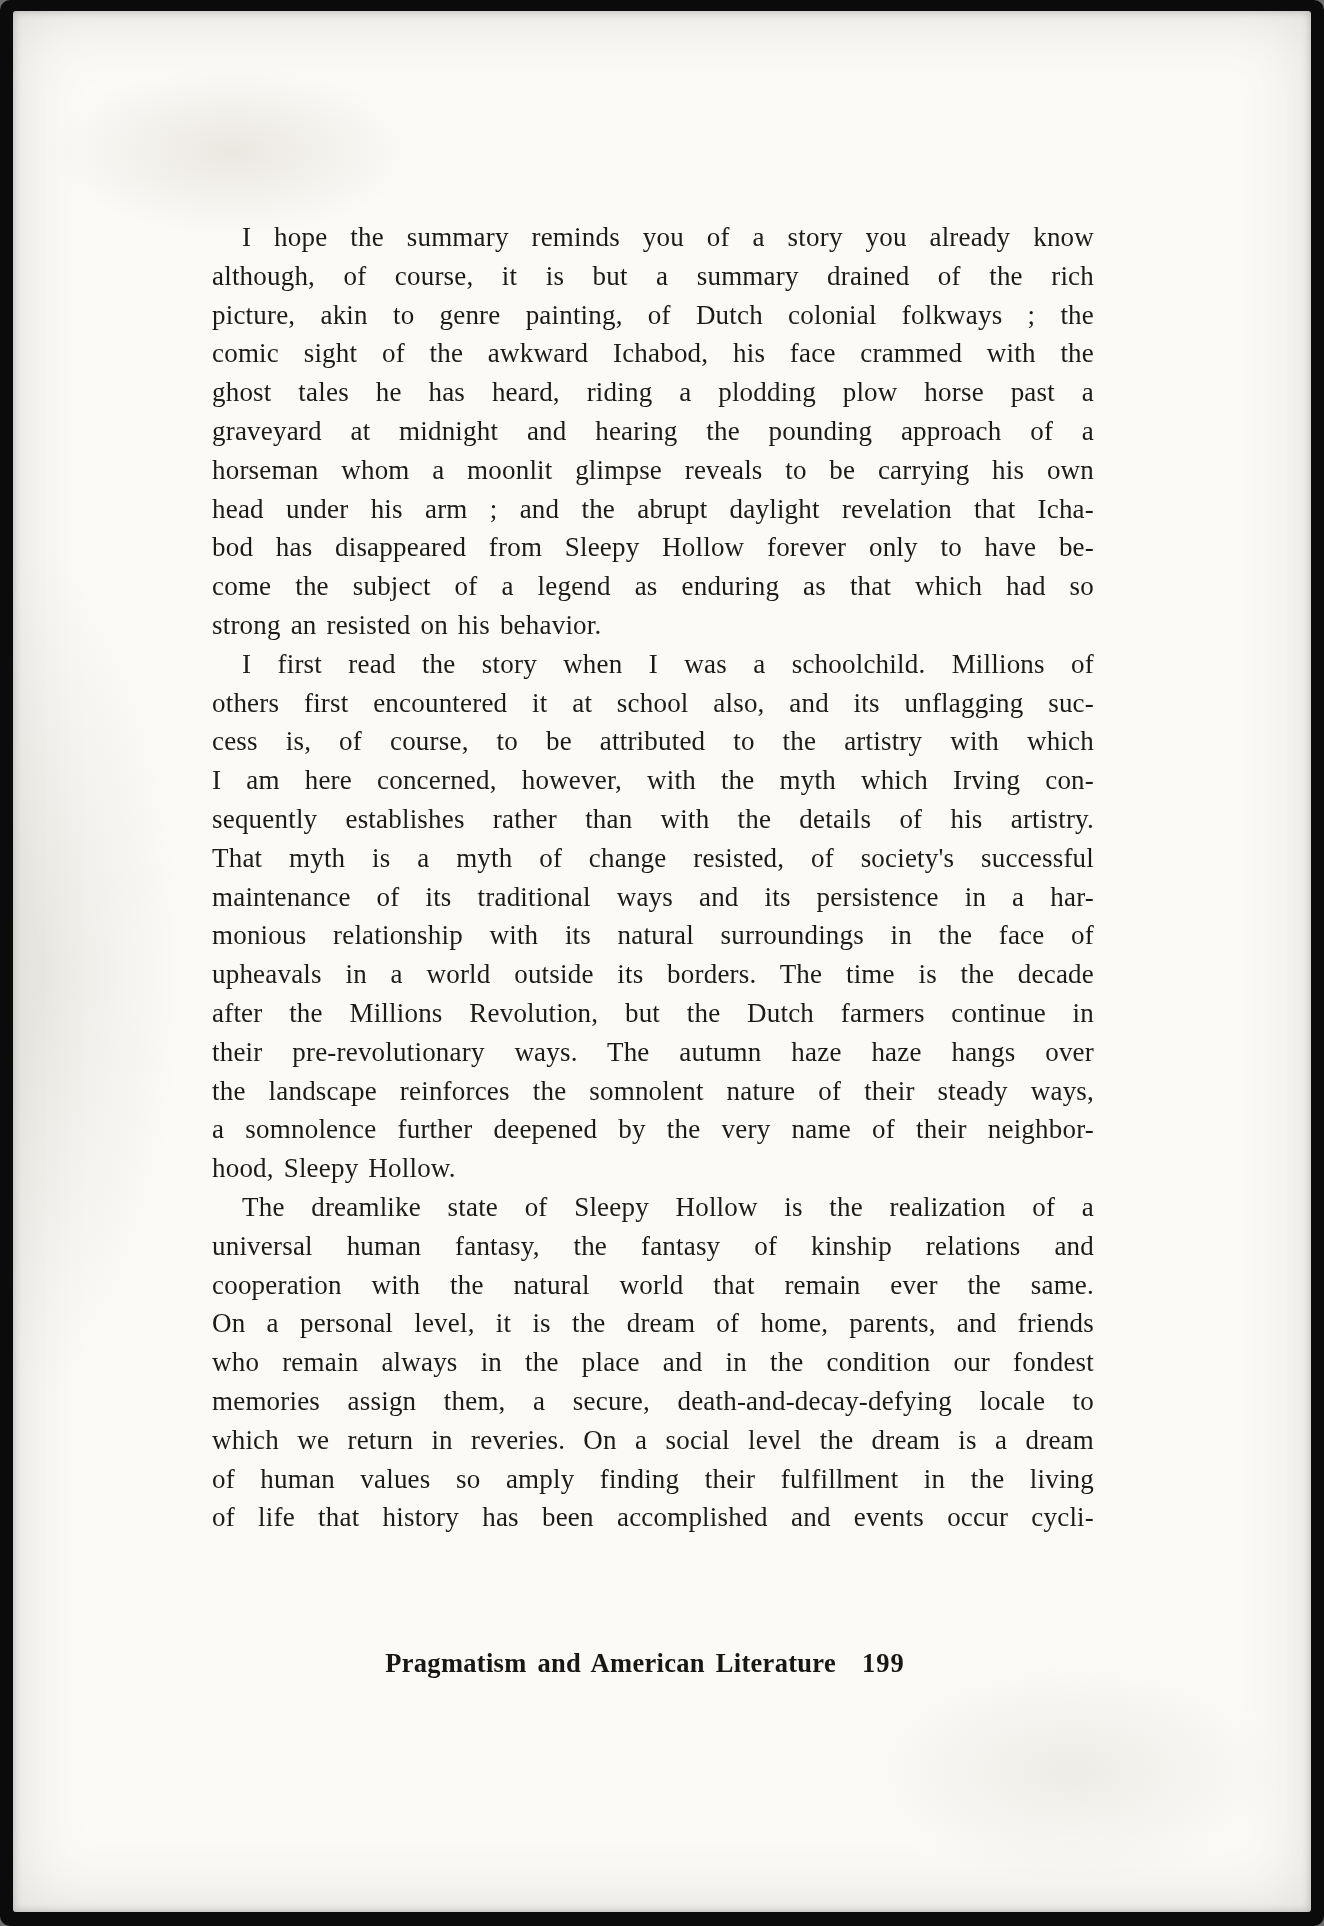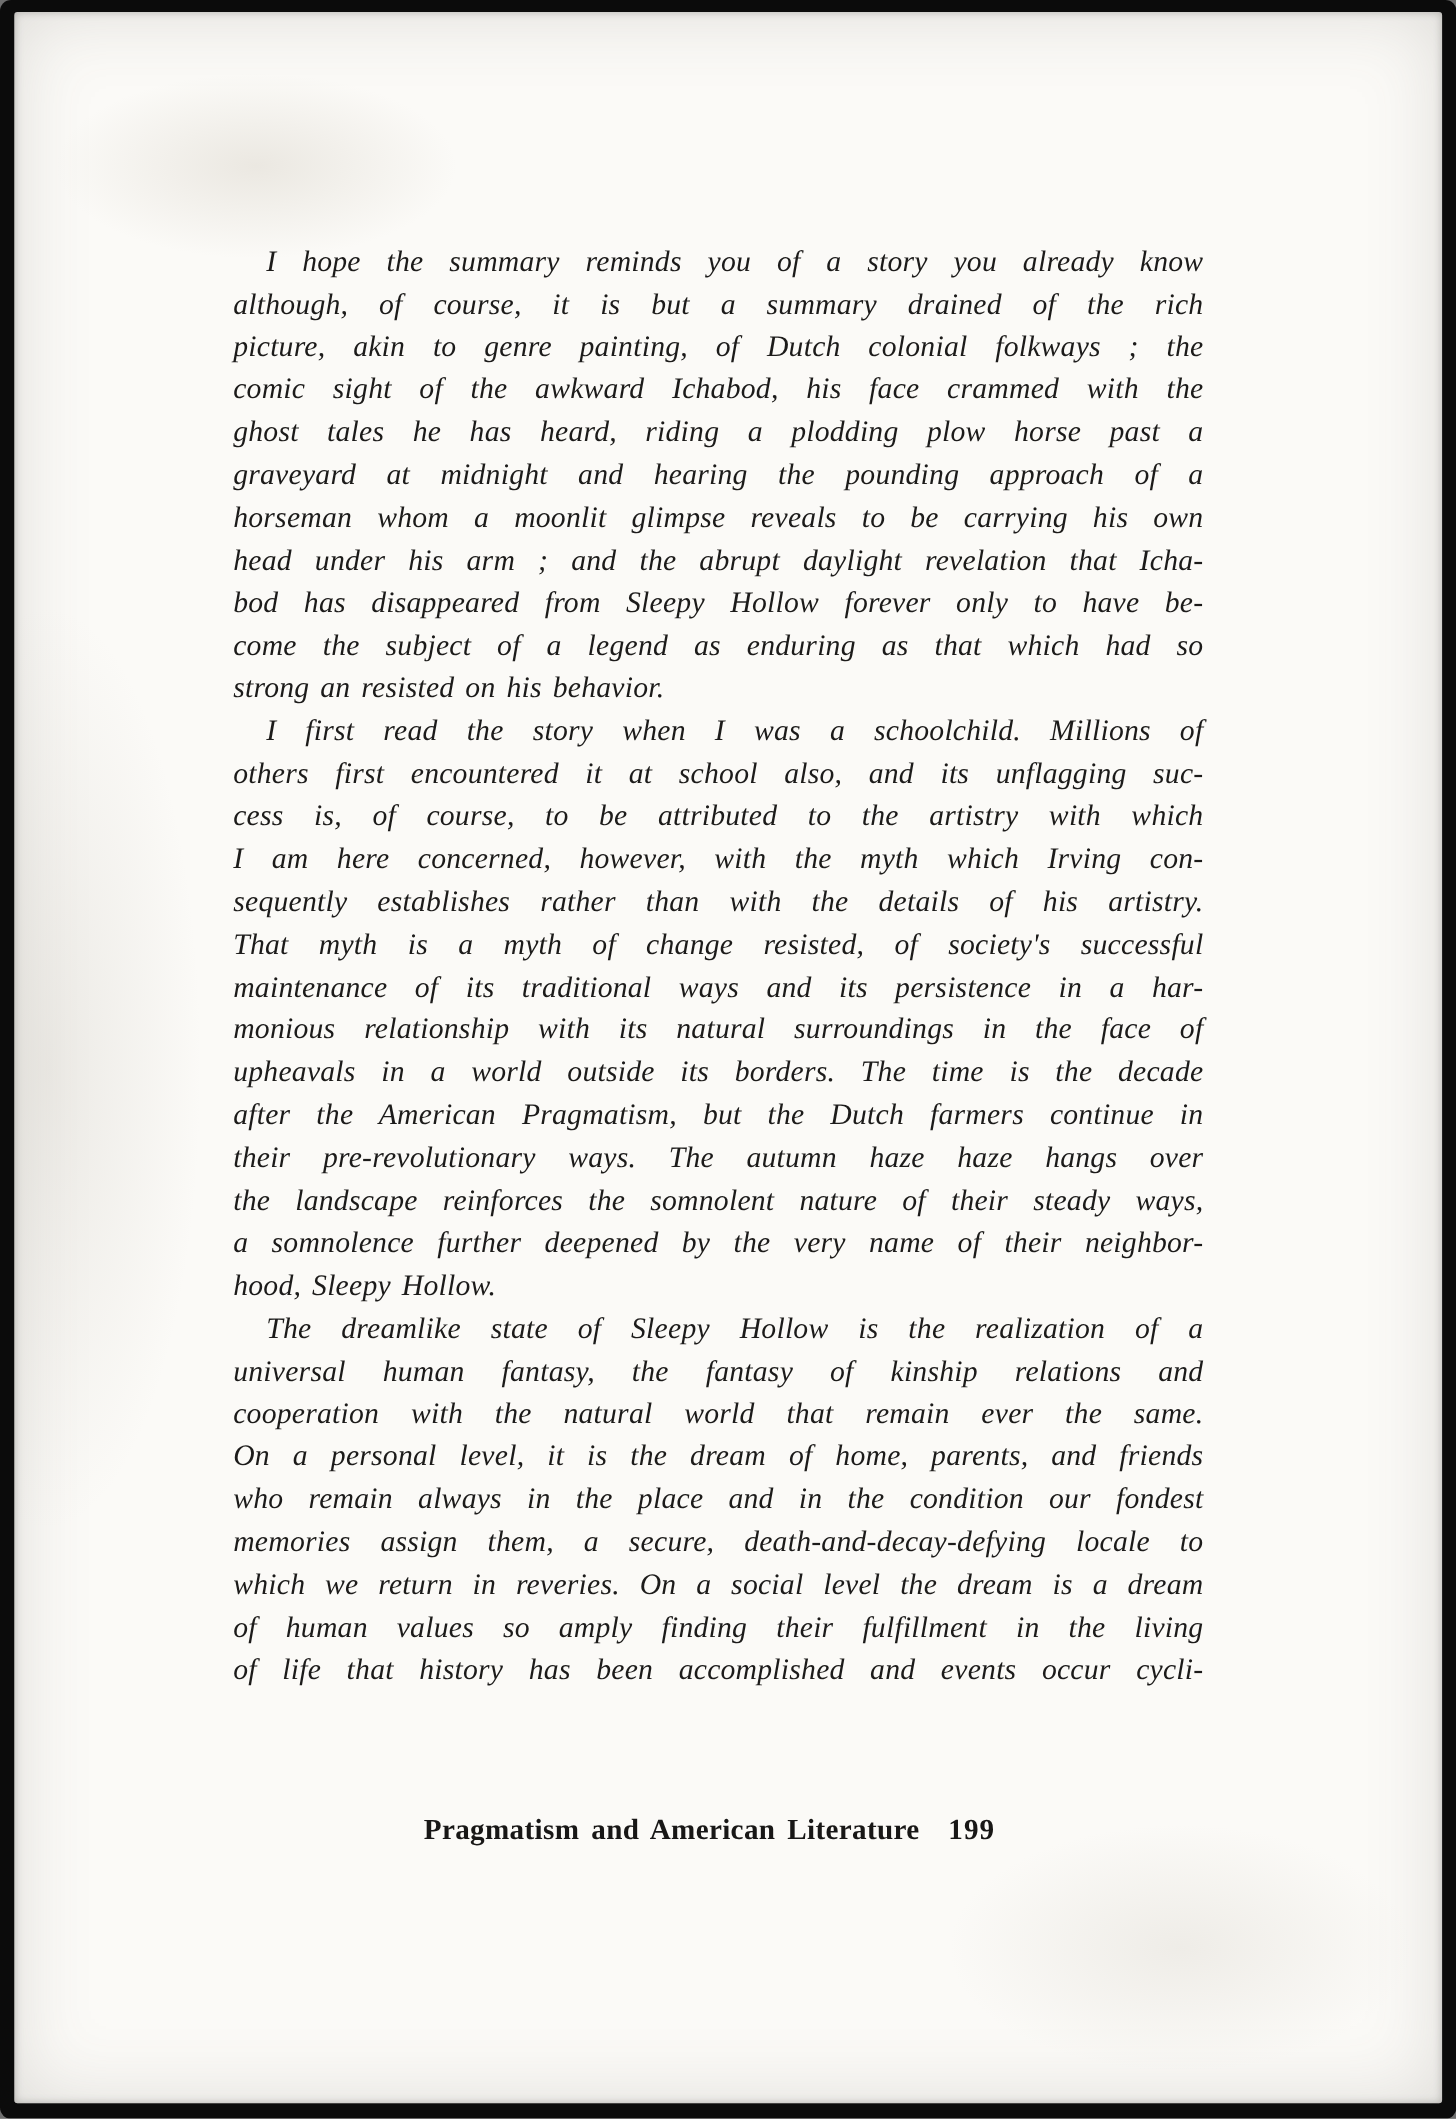--- a/index.html
+++ b/index.html
@@ -43,21 +43,20 @@
   .text-block {
     position: absolute;
     left: 199px;
     top: 207px;
     width: 882px;
     color: #1c1b1a;
     font-size: 27px;
     line-height: 38.8px;
     letter-spacing: 0.2px;
     word-spacing: 3px;
-    font-style: italic;
   }
   .line {
     height: 38.8px;
     text-align: justify;
     text-align-last: justify;
     white-space: nowrap;
   }
   .line.end {
     text-align: left;
     text-align-last: left;
@@ -103,21 +102,21 @@
       <div class="line end">strong an resisted on his behavior.</div>
       <div class="line indent">I first read the story when I was a schoolchild. Millions of</div>
       <div class="line">others first encountered it at school also, and its unflagging suc-</div>
       <div class="line">cess is, of course, to be attributed to the artistry with which</div>
       <div class="line">I am here concerned, however, with the myth which Irving con-</div>
       <div class="line">sequently establishes rather than with the details of his artistry.</div>
       <div class="line">That myth is a myth of change resisted, of society's successful</div>
       <div class="line">maintenance of its traditional ways and its persistence in a har-</div>
       <div class="line">monious relationship with its natural surroundings in the face of</div>
       <div class="line">upheavals in a world outside its borders. The time is the decade</div>
-      <div class="line">after the American Pragmatism, but the Dutch farmers continue in</div>
+      <div class="line">after the Millions Revolution, but the Dutch farmers continue in</div>
       <div class="line">their pre-revolutionary ways. The autumn haze haze hangs over</div>
       <div class="line">the landscape reinforces the somnolent nature of their steady ways,</div>
       <div class="line">a somnolence further deepened by the very name of their neighbor-</div>
       <div class="line end">hood, Sleepy Hollow.</div>
       <div class="line indent">The dreamlike state of Sleepy Hollow is the realization of a</div>
       <div class="line">universal human fantasy, the fantasy of kinship relations and</div>
       <div class="line">cooperation with the natural world that remain ever the same.</div>
       <div class="line">On a personal level, it is the dream of home, parents, and friends</div>
       <div class="line">who remain always in the place and in the condition our fondest</div>
       <div class="line">memories assign them, a secure, death-and-decay-defying locale to</div>

